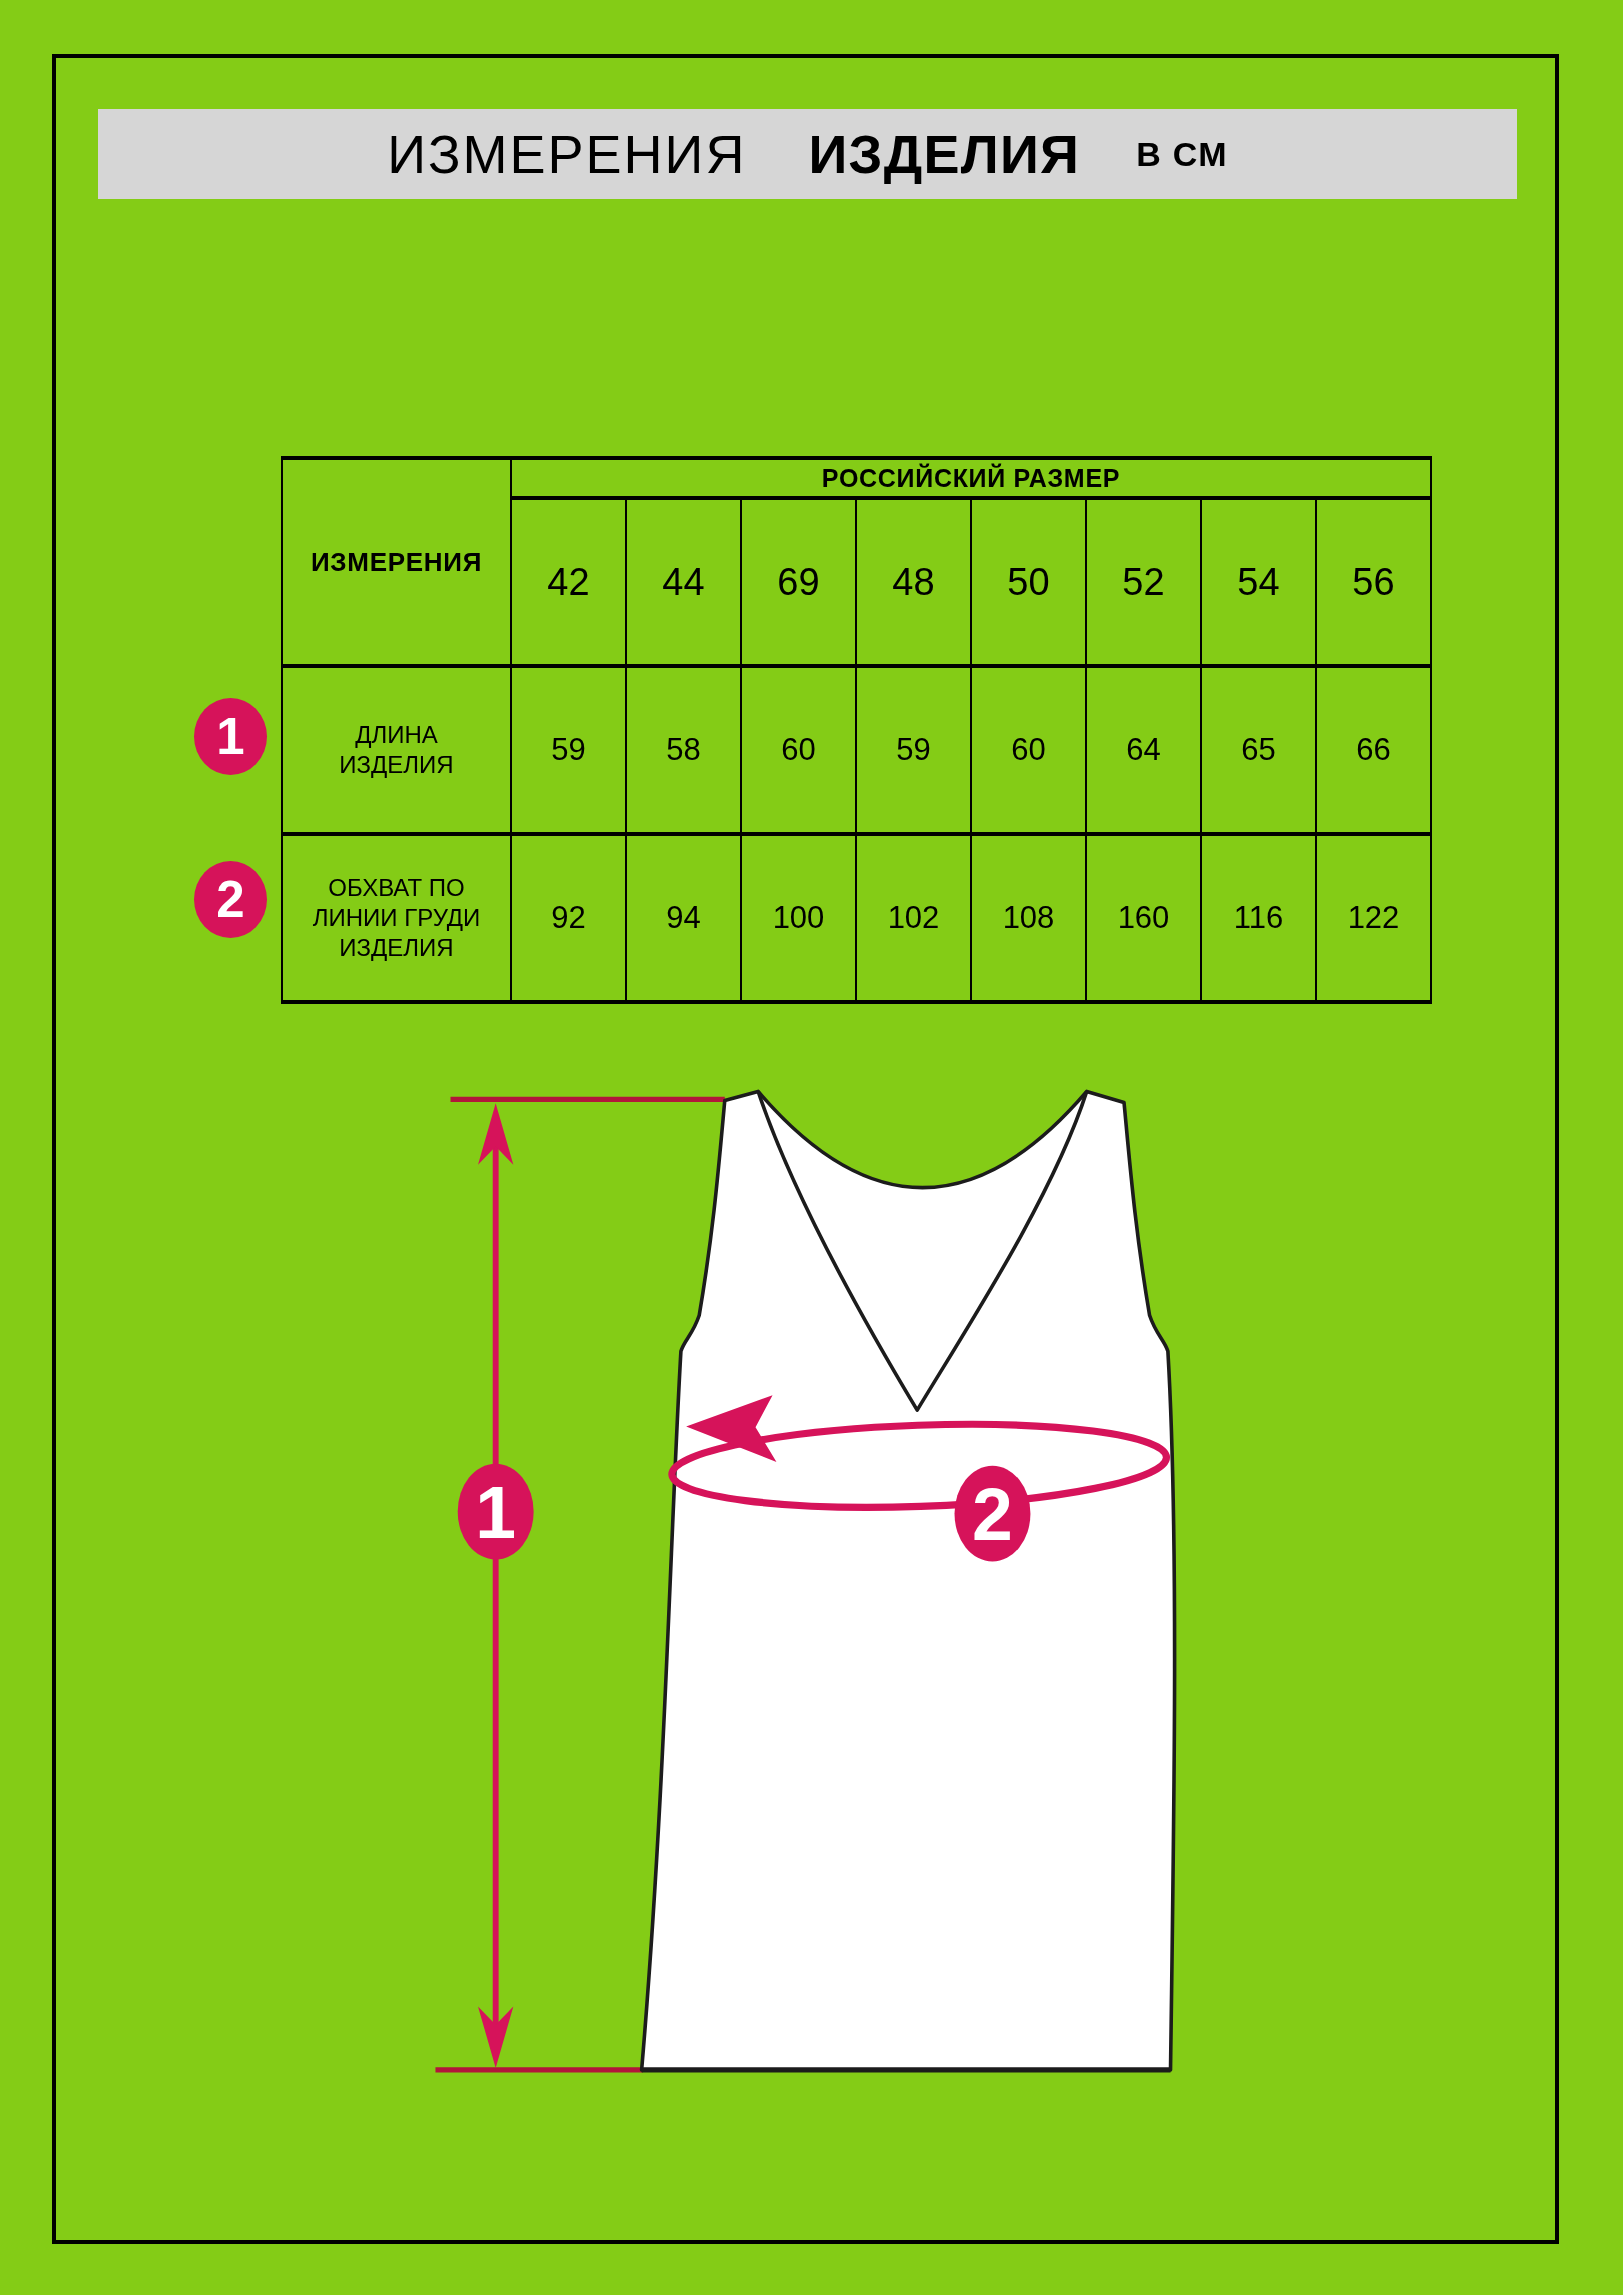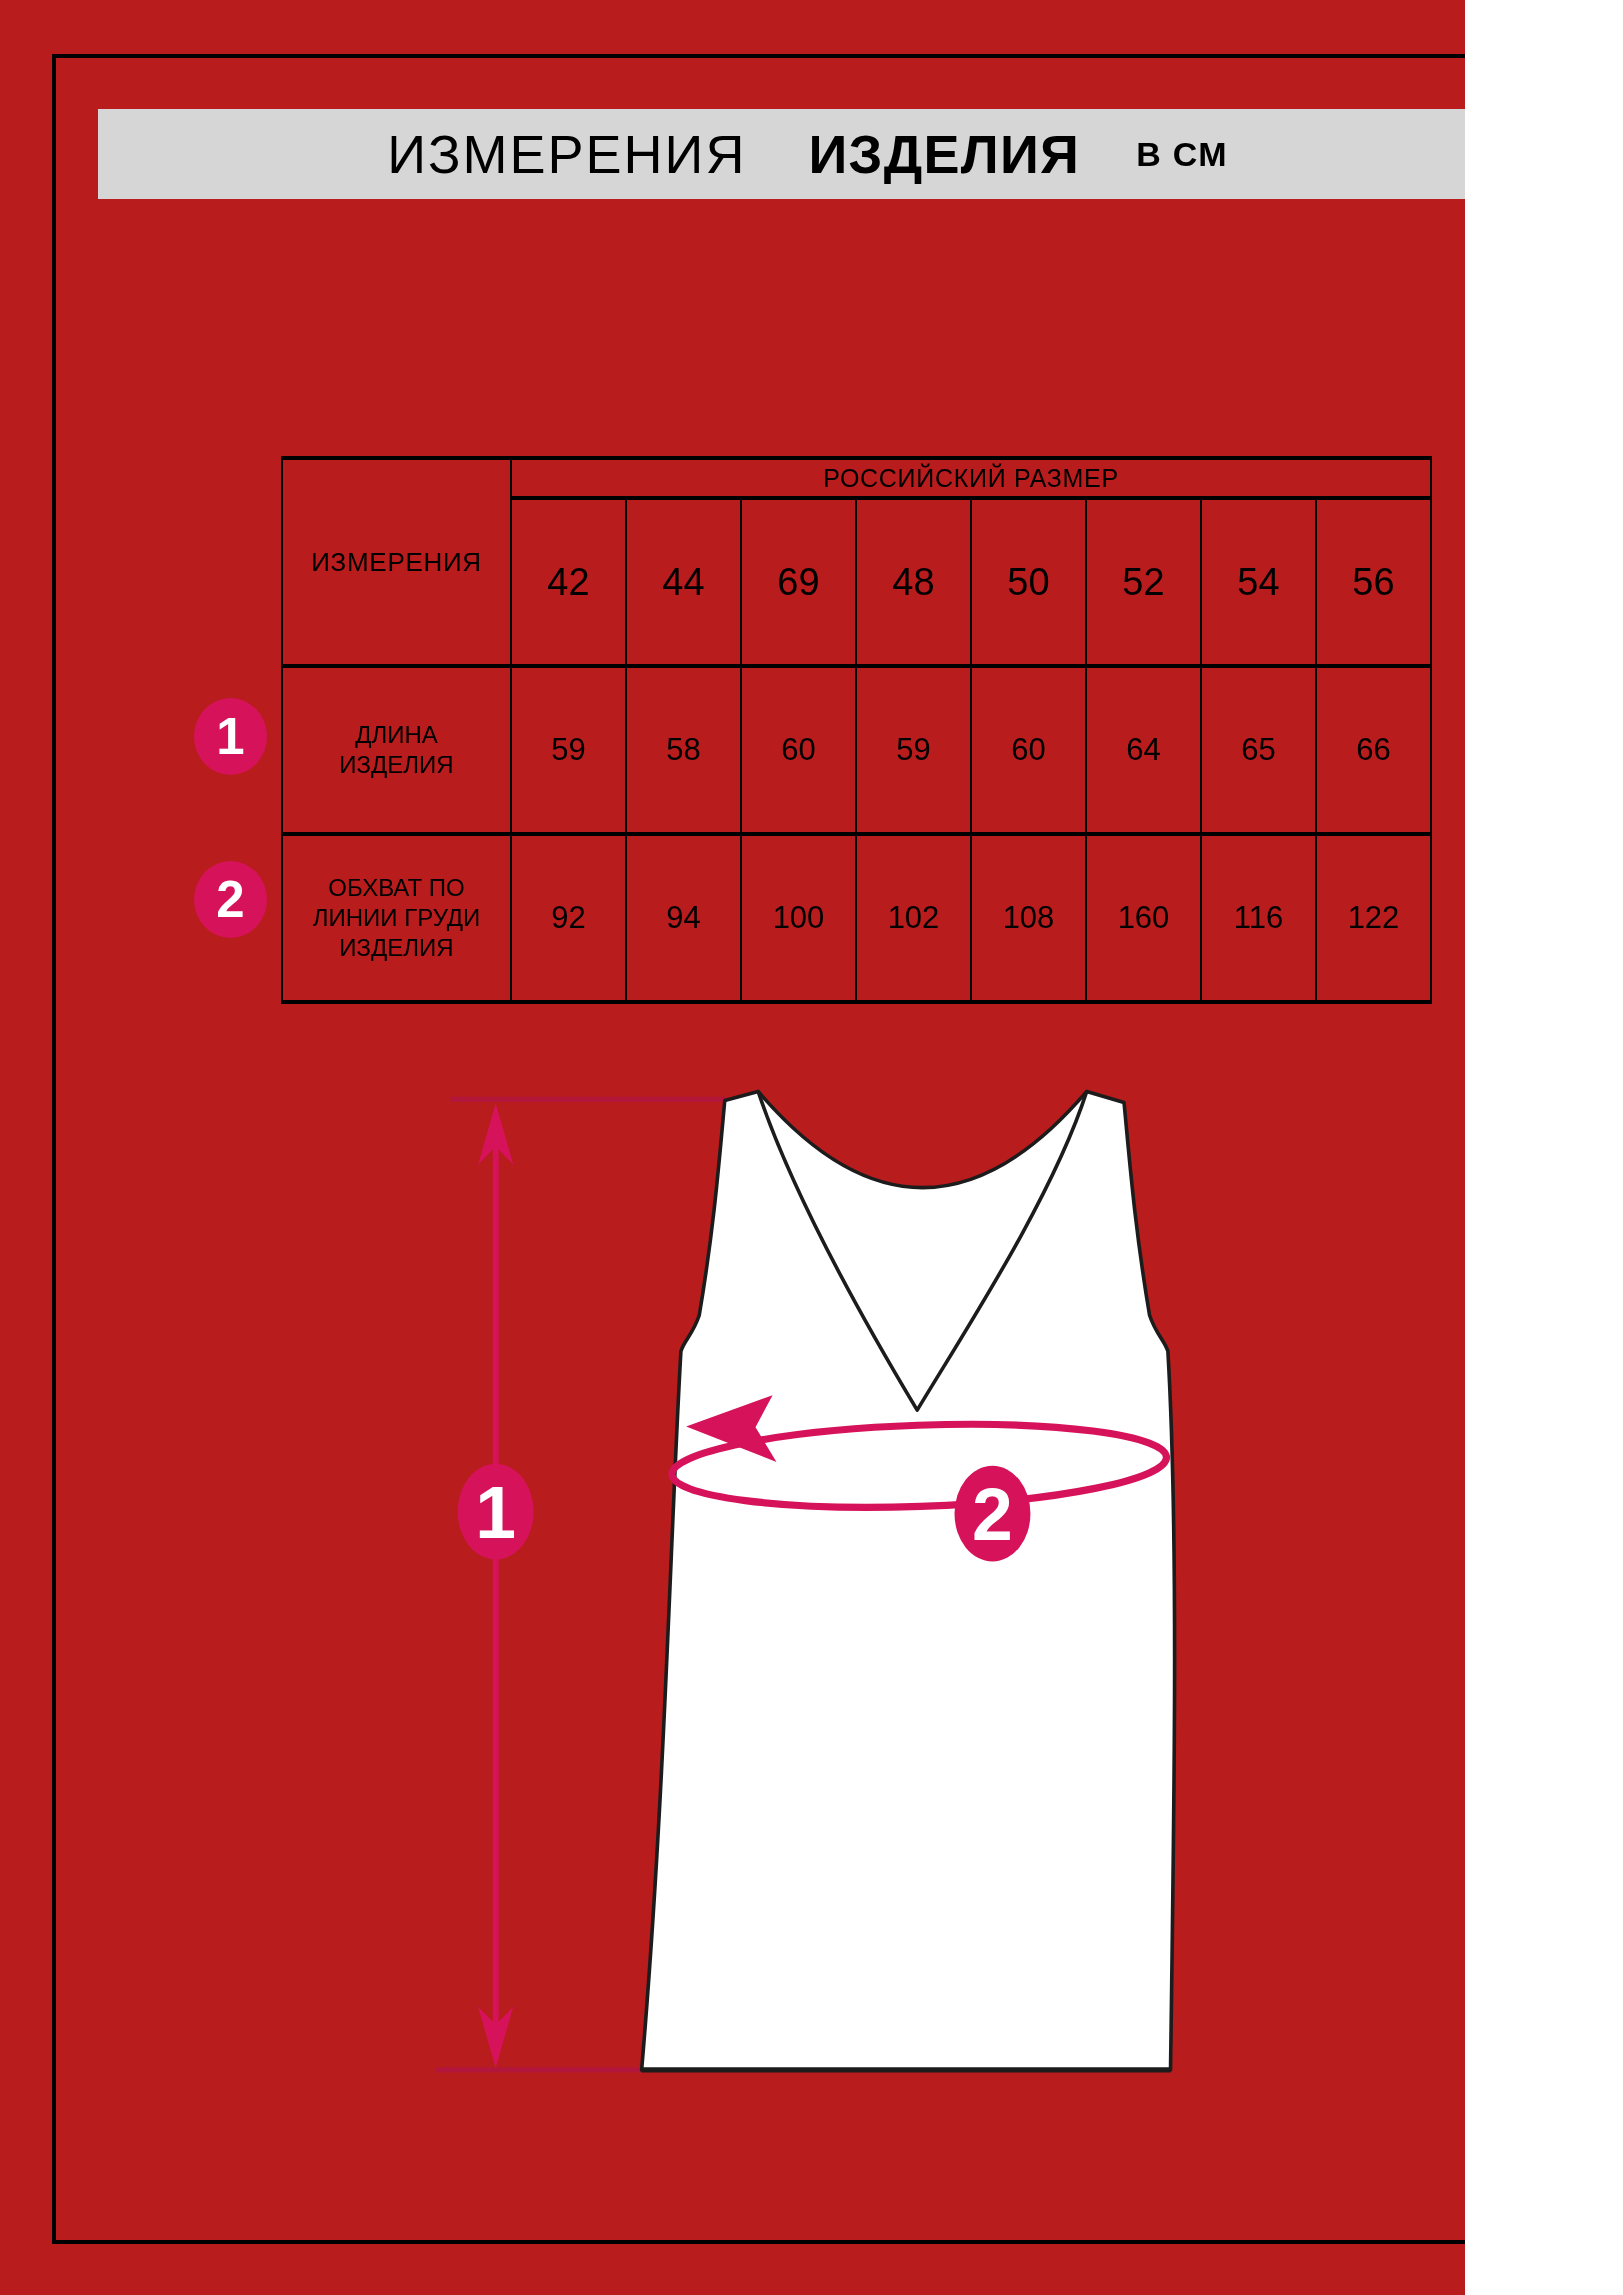--- a/index.html
+++ b/index.html
@@ -1,31 +1,31 @@
 <!DOCTYPE html>
 <html style="font-size:10.5px"><head>
 <meta charset="utf-8">
 <style>
   html,body{margin:0;padding:0;background:#ffffff;}
   body{width:1623px;height:2295px;font-family:"Liberation Sans","DejaVu Sans",sans-serif;color:#000;}
-  .page{position:relative;width:1465px;height:2295px;background:#b91c1c;overflow:hidden;}
+  .page{position:relative;width:1623px;height:2295px;background:#84cc16;overflow:hidden;}
   .page-border{position:absolute;left:52px;top:54px;width:1507px;height:2190px;border:4.6px solid #000;box-sizing:border-box;}
 
   .banner{position:absolute;left:98px;top:109px;width:1419px;height:90px;background:#d6d6d6;
           display:flex;justify-content:center;align-items:center;}
   .banner .t1{font-size:54px;font-weight:400;letter-spacing:2px;}
   .banner .t2{font-size:54px;font-weight:700;letter-spacing:1.3px;margin-left:62px;}
   .banner .t3{font-size:34px;font-weight:700;letter-spacing:1.3px;margin-left:56px;}
 
   .code{position:absolute;left:0;top:237px;width:1623px;text-align:center;font-size:41px;font-weight:400;letter-spacing:0.7px;}
   .note{position:absolute;left:190px;top:296px;width:1243px;text-align:center;font-size:30px;line-height:37px;white-space:pre-line;}
 
   table.size-table{position:absolute;left:281px;top:456px;border-collapse:collapse;table-layout:fixed;}
   table.size-table td{border-left:2.6px solid #000;border-right:2.6px solid #000;text-align:center;vertical-align:middle;padding:0;}
-  tr.r-head td{border-top:4.6px solid #000;}
+  tr.r-head td{border-top:4.6px solid #000;font-weight:bold;}
   td.c-group{border-bottom:4.6px solid #000;font-size:25px;letter-spacing:0.7px;height:36px;}
   td.c-label{border-bottom:4.6px solid #000;font-size:26px;letter-spacing:0.7px;}
   tr.r-sizes td{border-bottom:4.6px solid #000;height:164px;font-size:38px;font-weight:400;}
   tr.r-data td{border-bottom:4.6px solid #000;height:164px;}
   td.c-rowlabel{font-size:24px;line-height:30px;white-space:pre-line;}
   td.c-val{font-size:31px;margin-left:28px;}
 
   .badge{position:absolute;width:73px;height:77px;border-radius:50%;background:#d6135a;color:#fff;
          display:flex;align-items:center;justify-content:center;font-size:51px;font-weight:700;}
   .badge.b1{left:194px;top:698px;}

